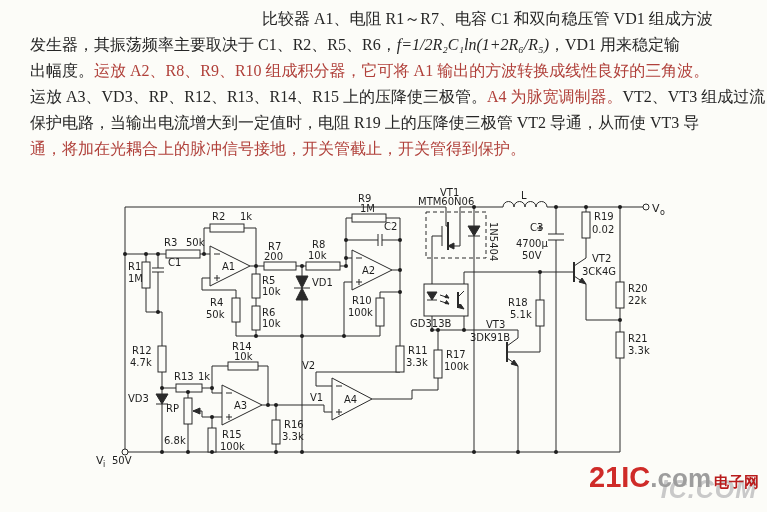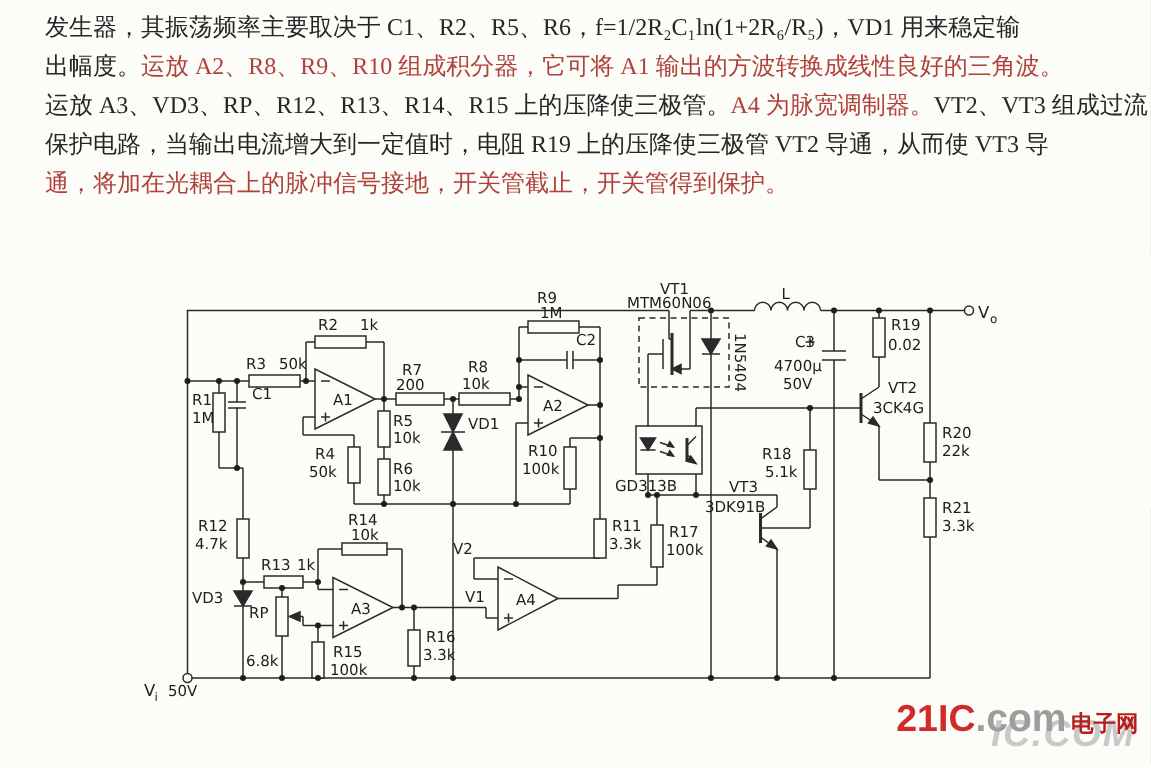--- a/index.html
+++ b/index.html
@@ -3,31 +3,31 @@
 <meta charset="utf-8">
 <style>
   html,body{margin:0;padding:0;background:#e8e8e4;}
   .page{position:relative;width:767px;height:512px;background:#fcfcf8;overflow:hidden;
         font-family:"Liberation Serif","DejaVu Serif",serif;}
   .text-block{position:absolute;left:30px;top:6px;width:716px;font-size:16px;
               line-height:26px;color:#262626;}
   .line{white-space:nowrap;}
   .indent{padding-left:232px;}
   .red{color:#b0403a;}
-  .formula{text-align:right;}
+  .formula{font-style:italic;text-align:right;}
   svg.schematic{position:absolute;left:0;top:0;}
   svg text{font-family:"DejaVu Sans","Liberation Sans",sans-serif;font-size:10px;fill:#1e1e1e;}
   svg .big{font-size:11px;}
   svg .sub{font-size:8px;}
   .watermark{position:absolute;right:6px;bottom:8px;height:44px;width:150px;
              font-family:"Liberation Sans",sans-serif;font-weight:bold;}
   .wm-echo{position:absolute;right:4px;bottom:0px;font-size:25px;color:#c9c9c9;
            font-style:italic;letter-spacing:1px;}
   .wm-main{position:absolute;right:2px;bottom:10px;white-space:nowrap;}
-  .wm-brand{font-size:25px;color:#cf2b28;}
+  .wm-brand{font-size:29px;color:#cf2b28;}
   .wm-domain{font-size:26px;color:#9d9d9d;}
   .wm-site{font-size:15px;color:#b91c1c;margin-left:3px;}
 </style>
 </head>
 <body>
 
 <div class="page">
 
   <svg class="schematic" width="767" height="512" viewBox="0 0 767 512">
     <g stroke="#2a2a2a" stroke-width="1" fill="none">
@@ -269,20 +269,23 @@
       <text x="628" y="354">3.3k</text>
       <text x="652" y="212" class="big">V</text>
       <text x="660" y="215" class="sub">o</text>
       <text x="96" y="464" class="big">V</text>
       <text x="103" y="467" class="sub">i</text>
       <text x="112" y="464">50V</text>
     </g>
   </svg>
 
   <div class="text-block">
+    <div class="line indent">
+      <span class="ink">比较器 A1、电阻 R1～R7、电容 C1 和双向稳压管 VD1 组成方波</span>
+    </div>
     <div class="line">
       <span class="ink">发生器，其振荡频率主要取决于 C1、R2、R5、R6，</span><span class="ink formula">f=1/2R₂C₁ln(1+2R₆/R₅)</span><span class="ink">，VD1 用来稳定输</span>
     </div>
     <div class="line">
       <span class="ink">出幅度。</span><span class="red">运放 A2、R8、R9、R10 组成积分器，它可将 A1 输出的方波转换成线性良好的三角波。</span>
     </div>
     <div class="line">
       <span class="ink">运放 A3、VD3、RP、R12、R13、R14、R15 上的压降使三极管。</span><span class="red">A4 为脉宽调制器。</span><span class="ink">VT2、VT3 组成过流</span>
     </div>
     <div class="line">

